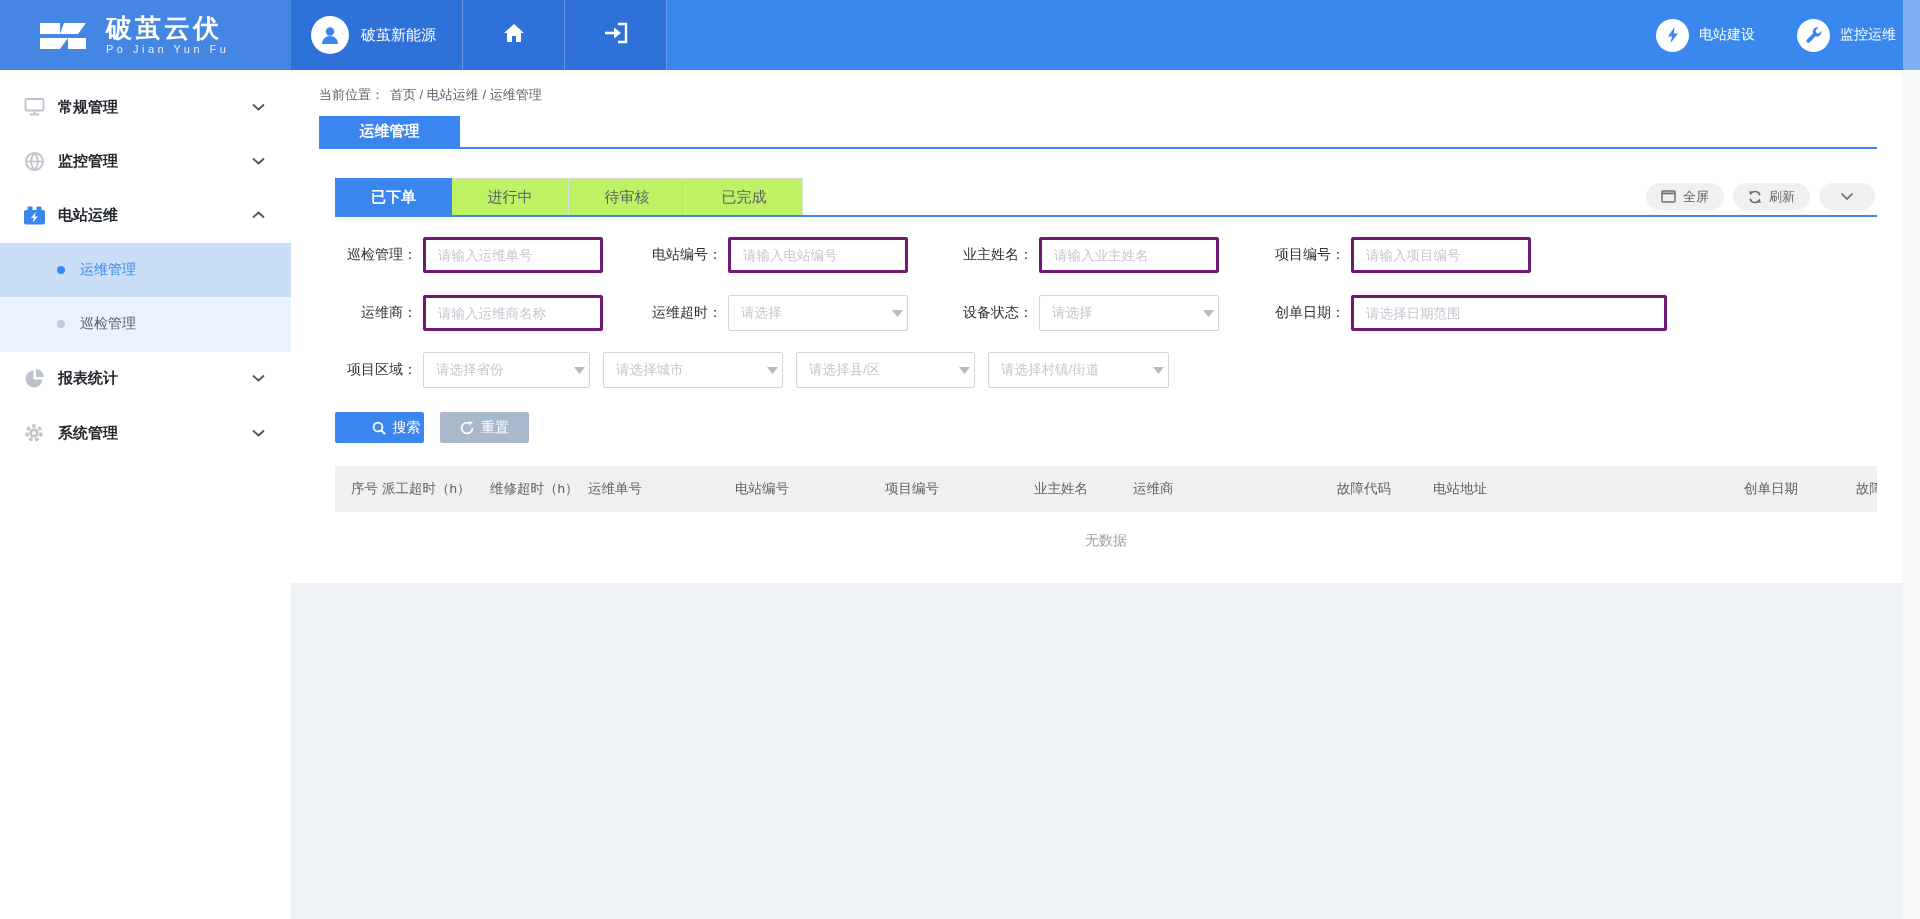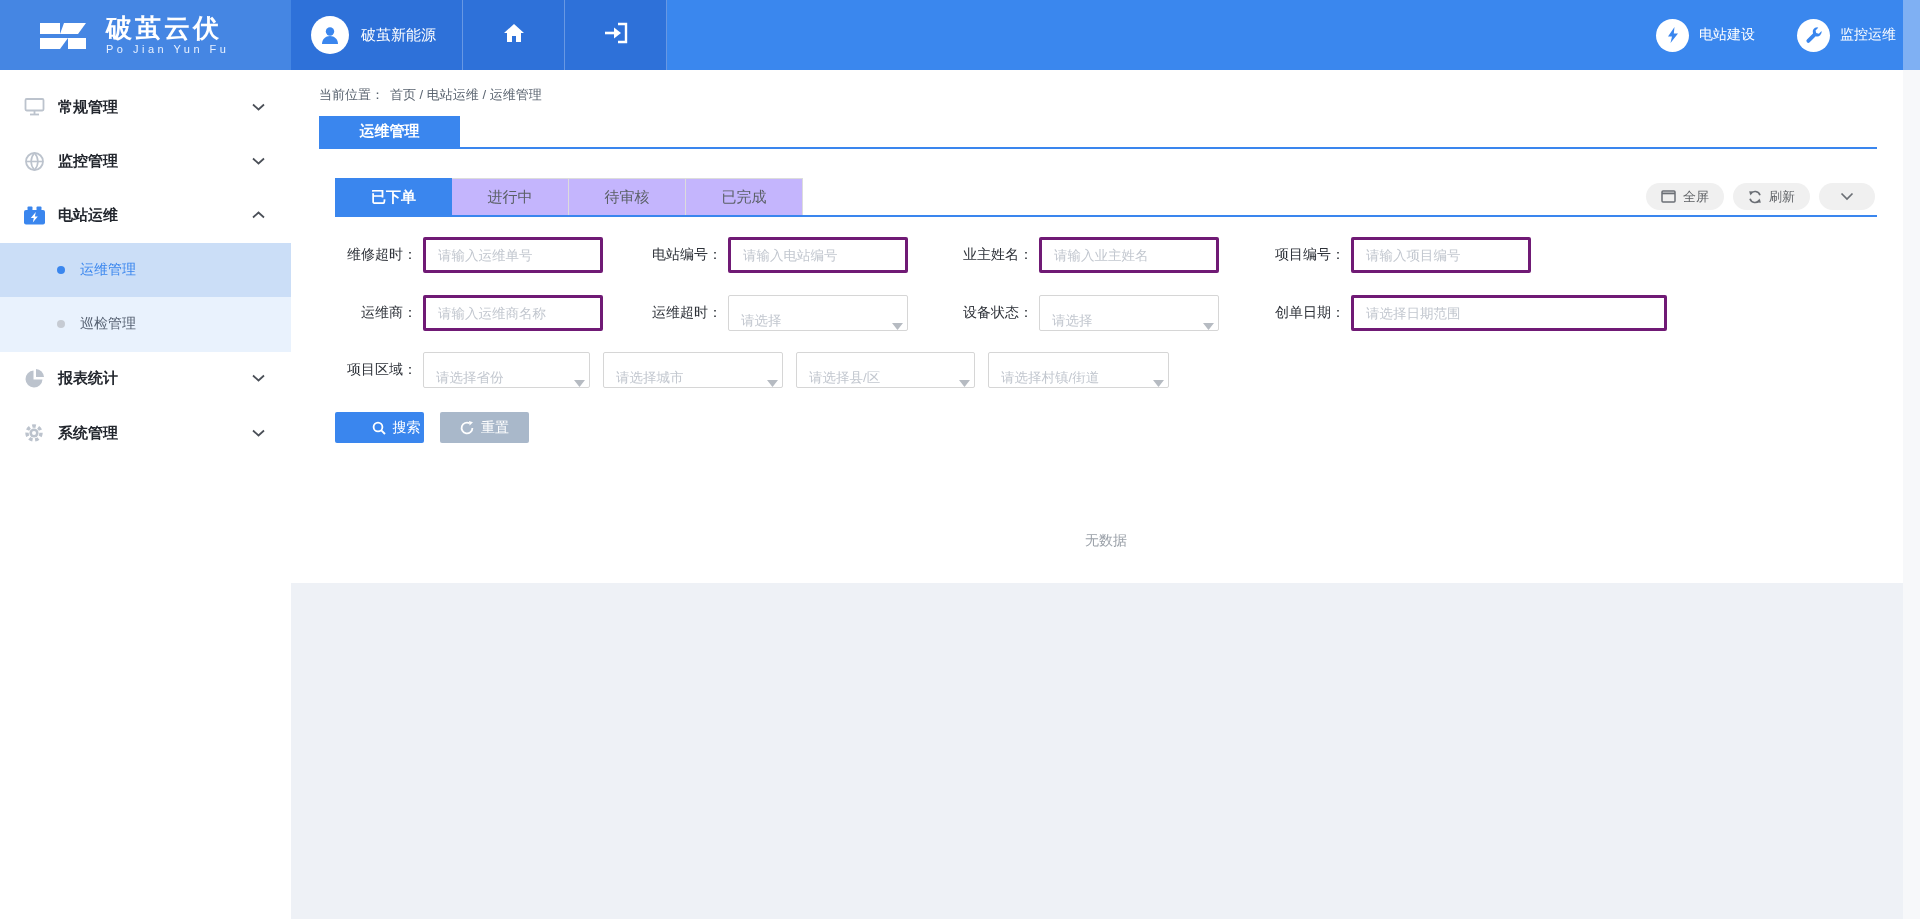--- a/index.html
+++ b/index.html
@@ -42,33 +42,33 @@
   .main { position:absolute; left:291px; top:70px; width:1629px; height:849px; background:#eef1f6; }
   .panel-white { position:absolute; left:0; top:0; width:1629px; height:513px; background:#fff; }
   .breadcrumb { position:absolute; left:28px; top:16px; font-size:13px; color:#5a6470; }
   .breadcrumb .bc-path { margin-left:6px; }
   .page-tab { position:absolute; left:28px; top:46px; width:141px; height:31px; background:#3a86ee; color:#fff; font-size:15px; font-weight:bold; display:flex; align-items:center; justify-content:center; cursor:pointer; }
   .tab-underline-top { position:absolute; left:28px; top:77px; width:1558px; height:2px; background:#3a86ee; }
 
   .inner { position:absolute; left:44px; top:108px; width:1542px; height:400px; }
   .strip { position:absolute; left:0; top:0; width:1542px; height:38px; display:flex; align-items:center; }
   .strip-line { position:absolute; left:0; top:37px; width:1542px; height:2px; background:#3a86ee; }
-  .stab { width:117px; height:38px; display:flex; align-items:center; justify-content:center; font-size:15px; color:#5b6066; background:#c4b5fd; border:1px solid #dcdcdc; border-bottom:none; border-left:none; cursor:pointer; }
+  .stab { width:117px; height:38px; display:flex; align-items:center; justify-content:center; font-size:15px; color:#5b6066; background:#bef264; border:1px solid #dcdcdc; border-bottom:none; border-left:none; cursor:pointer; }
   .stab:first-child { border-left:1px solid #000000; }
   .stab.active { background:#3a86ee; color:#fff; font-weight:bold; border-color:#3a86ee; }
   .strip-tools { position:absolute; right:2px; top:5px; display:flex; gap:9px; align-items:center; }
   .pill { height:27px; border-radius:14px; background:#f0f0f0; color:#5f6266; font-size:13px; display:flex; align-items:center; gap:7px; padding:7px 15px; cursor:pointer; }
   .pill.caret-only { width:56px; justify-content:center; padding:0; }
 
   .frow { position:absolute; left:0; height:36px; }
   .fgroup { position:absolute; top:0; height:36px; display:flex; align-items:center; }
   .flabel { width:82px; text-align:right; font-size:14px; color:#2d3138; margin-right:6px; white-space:nowrap; }
   .finput { height:36px; border:3px solid #701a75; border-radius:2px; background:#fff; font-size:13.5px; padding:0 12px; color:#333; width:180px; font-family:"Liberation Sans",sans-serif; }
   .finput::placeholder { color:#c2c7cf; }
-  .fselect { height:36px; border:1px solid #d6d6d6; border-radius:2px; background:#fff; display:flex; align-items:flex-end; justify-content:space-between; padding:0 4px 0 12px; cursor:pointer; }
+  .fselect { height:36px; border:1px solid #d6d6d6; border-radius:2px; background:#fff; display:flex; align-items:center; justify-content:space-between; padding:0 4px 0 12px; cursor:pointer; }
   .fselect .ph { font-size:13.5px; color:#c2c7cf; }
   .fdate { position:relative; }
   .fdate .finput { width:316px; padding-right:34px; }
 
   .btn-row { position:absolute; left:0; top:234px; display:flex; gap:16px; }
   .btn { width:89px; height:31px; border:none; border-radius:2px; color:#fff; font-size:14px; display:flex; align-items:center; justify-content:center; gap:7px; cursor:pointer; font-family:"Liberation Sans",sans-serif; }
   .btn-search { background:#3a86ee;padding-left:33px; }
   .btn-reset { background:#a9b8ca; }
 
   .thead { position:absolute; left:0; top:288px; width:1542px; height:46px; background:#f0f0f0; display:flex; align-items:center; font-size:13.5px; color:#5f6266; }
@@ -285,21 +285,21 @@
         </div>
         <div class="pill caret-only">
           <svg width="14" height="9" viewBox="0 0 14 9">
             <polyline points="1.5,1.5 7,7 12.5,1.5" fill="none" stroke="#6b6f75" stroke-width="1.7"></polyline>
           </svg>
         </div>
       </div>
 
       <div class="frow" style="top:59px; width:1542px;">
         <div class="fgroup" style="left:0;">
-          <span class="flabel">维修超时：</span>
+          <span class="flabel">巡检管理：</span>
           <input class="finput" placeholder="请输入运维单号" style="">
         </div>
         <div class="fgroup" style="left:305px;">
           <span class="flabel">电站编号：</span>
           <input class="finput" placeholder="请输入电站编号" style="">
         </div>
         <div class="fgroup" style="left:616px;">
           <span class="flabel">业主姓名：</span>
           <input class="finput" placeholder="请输入业主姓名" style="">
         </div>
@@ -377,19 +377,33 @@
         </button>
         <button class="btn btn-reset">
           <svg width="14" height="14" viewBox="0 0 14 14">
             <path d="M12.4 7 A5.4 5.4 0 1 1 9.5 2.2" fill="none" stroke="#fff" stroke-width="1.8"></path>
             <polygon points="9,0 13,1.2 9.6,4.6" fill="#fff"></polygon>
           </svg>
           <span>重置</span>
         </button>
       </div>
 
+      <div class="thead">
+        <span class="th c0">序号</span>
+        <span class="th c1">派工超时（h）</span>
+        <span class="th c2">维修超时（h）</span>
+        <span class="th c3">运维单号</span>
+        <span class="th c4">电站编号</span>
+        <span class="th c5">项目编号</span>
+        <span class="th c6">业主姓名</span>
+        <span class="th c7">运维商</span>
+        <span class="th c8">故障代码</span>
+        <span class="th c9">电站地址</span>
+        <span class="th c10">创单日期</span>
+        <span class="th c11">故障</span>
+      </div>
 
       <div class="empty-row">无数据</div>
     </div>
   </div>
 
   <div class="scroll-strip"></div>
 </div>
 
 </body></html>

